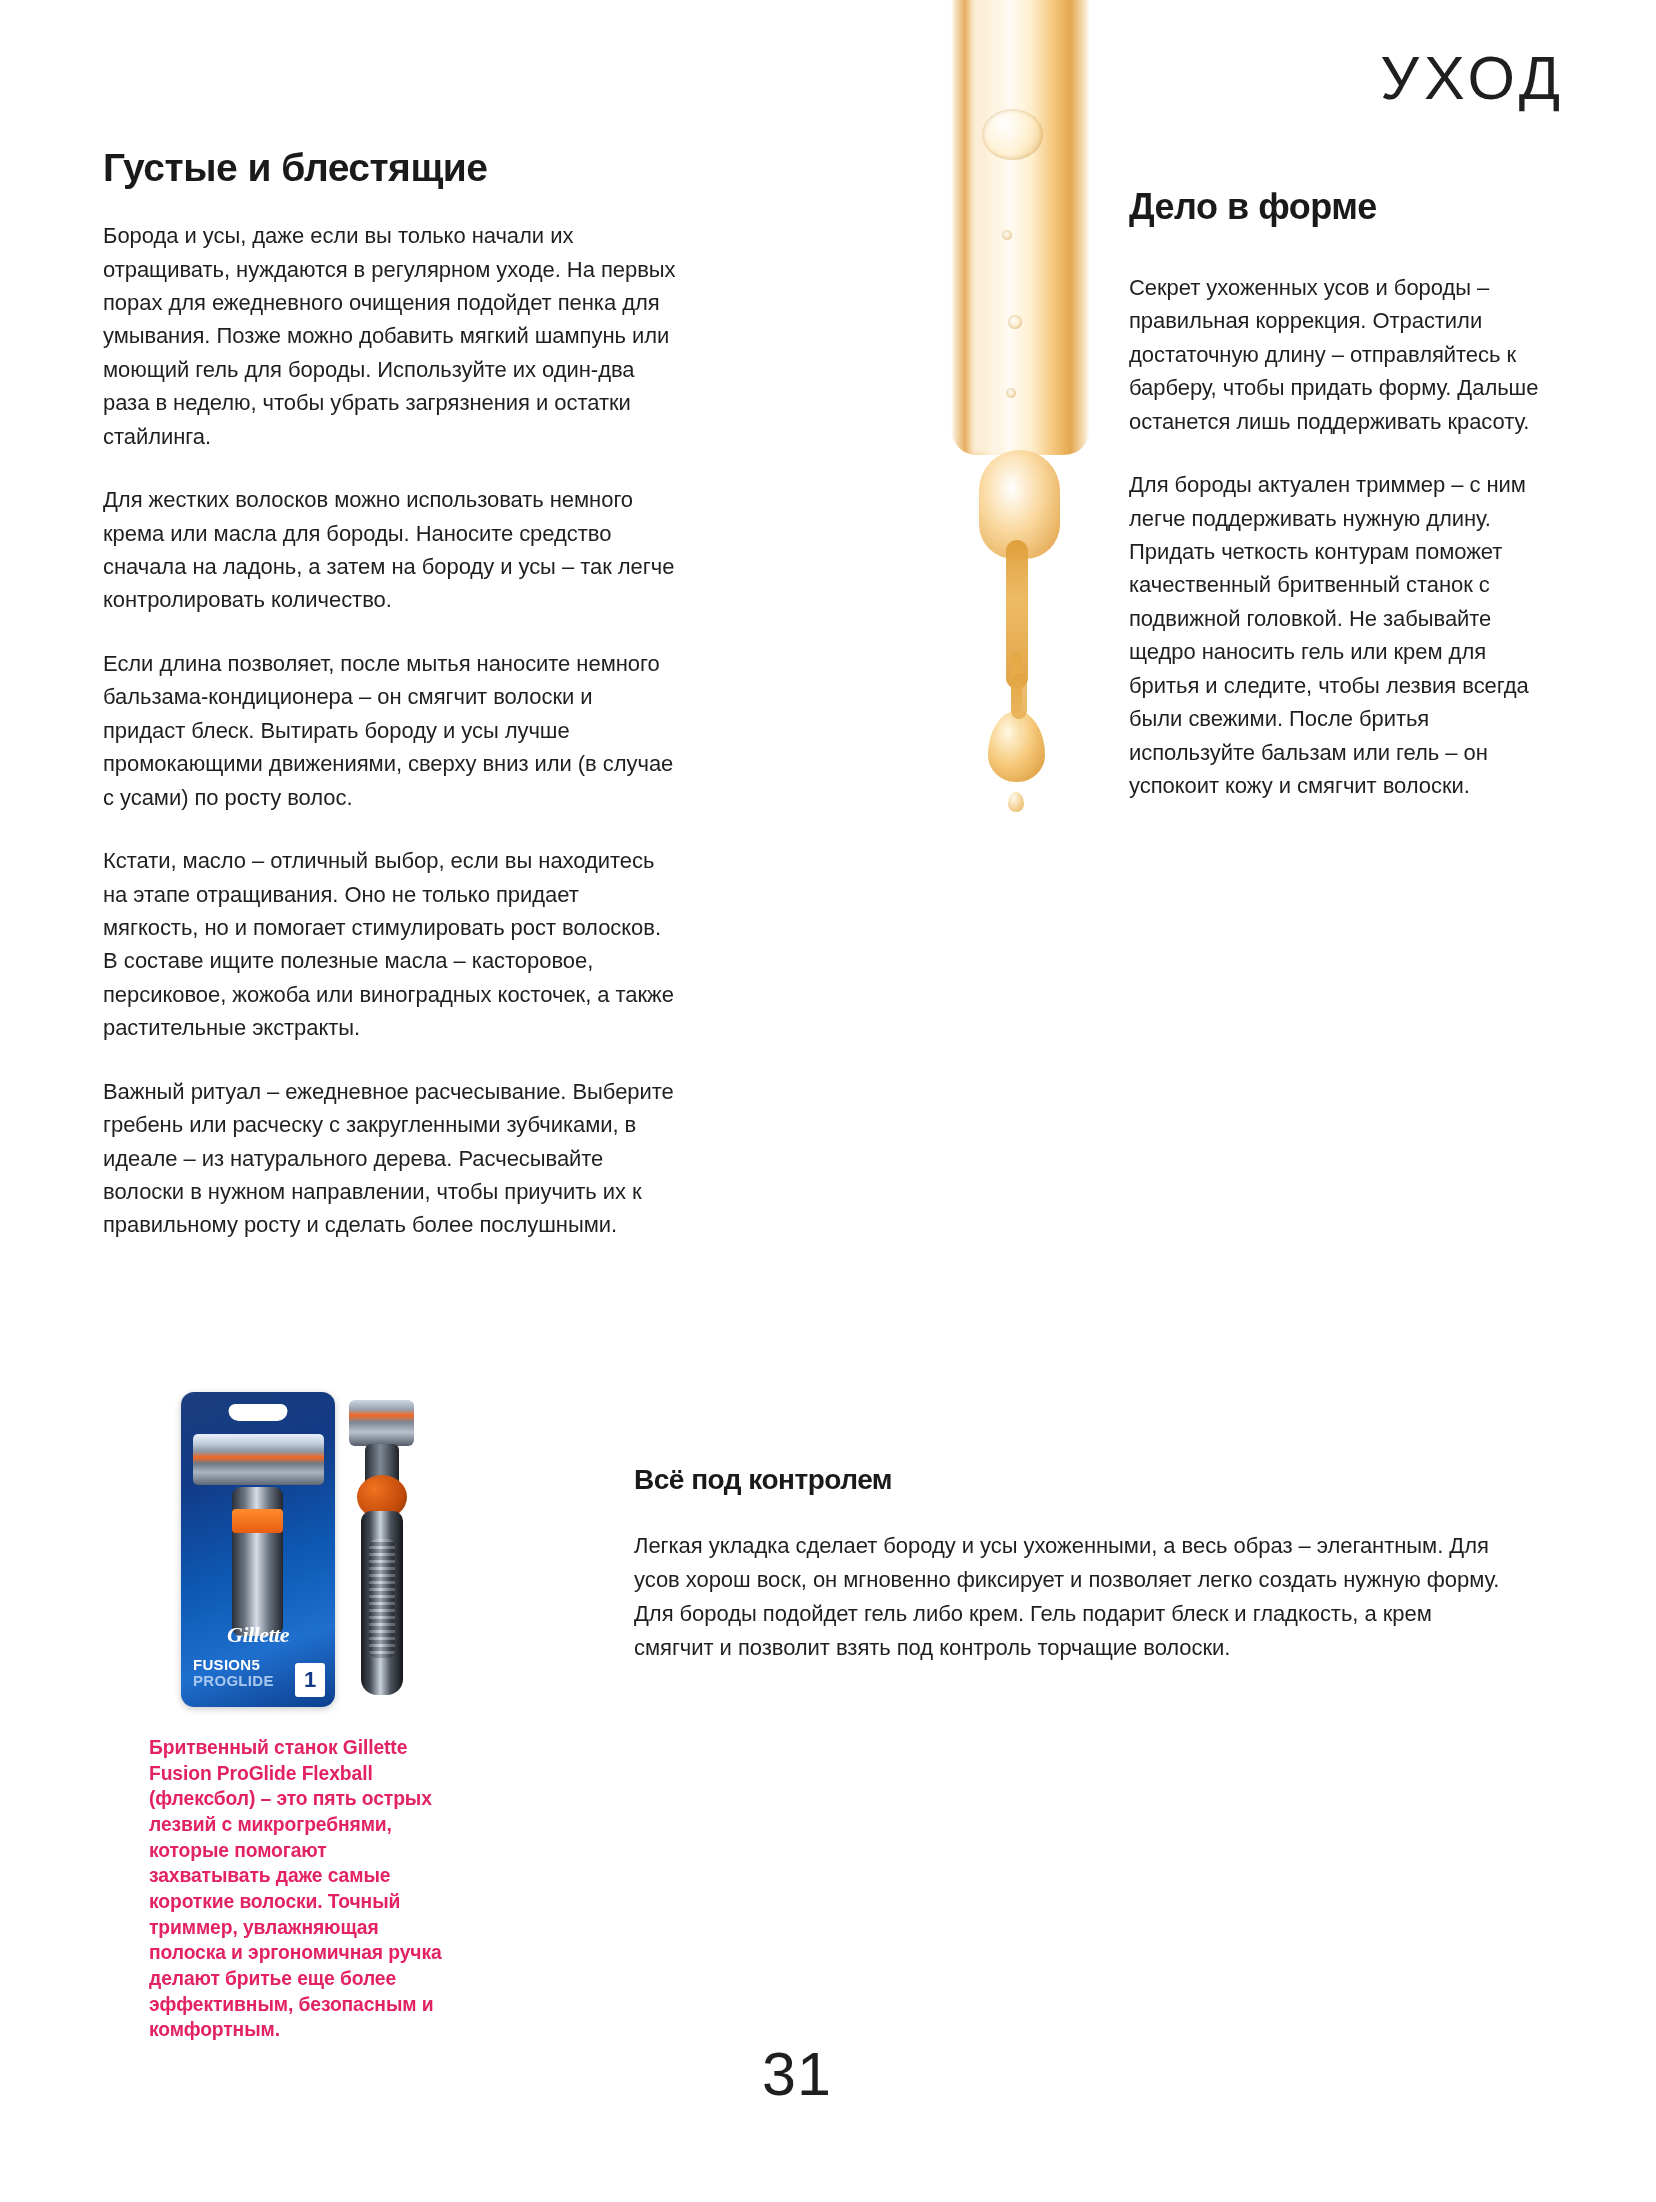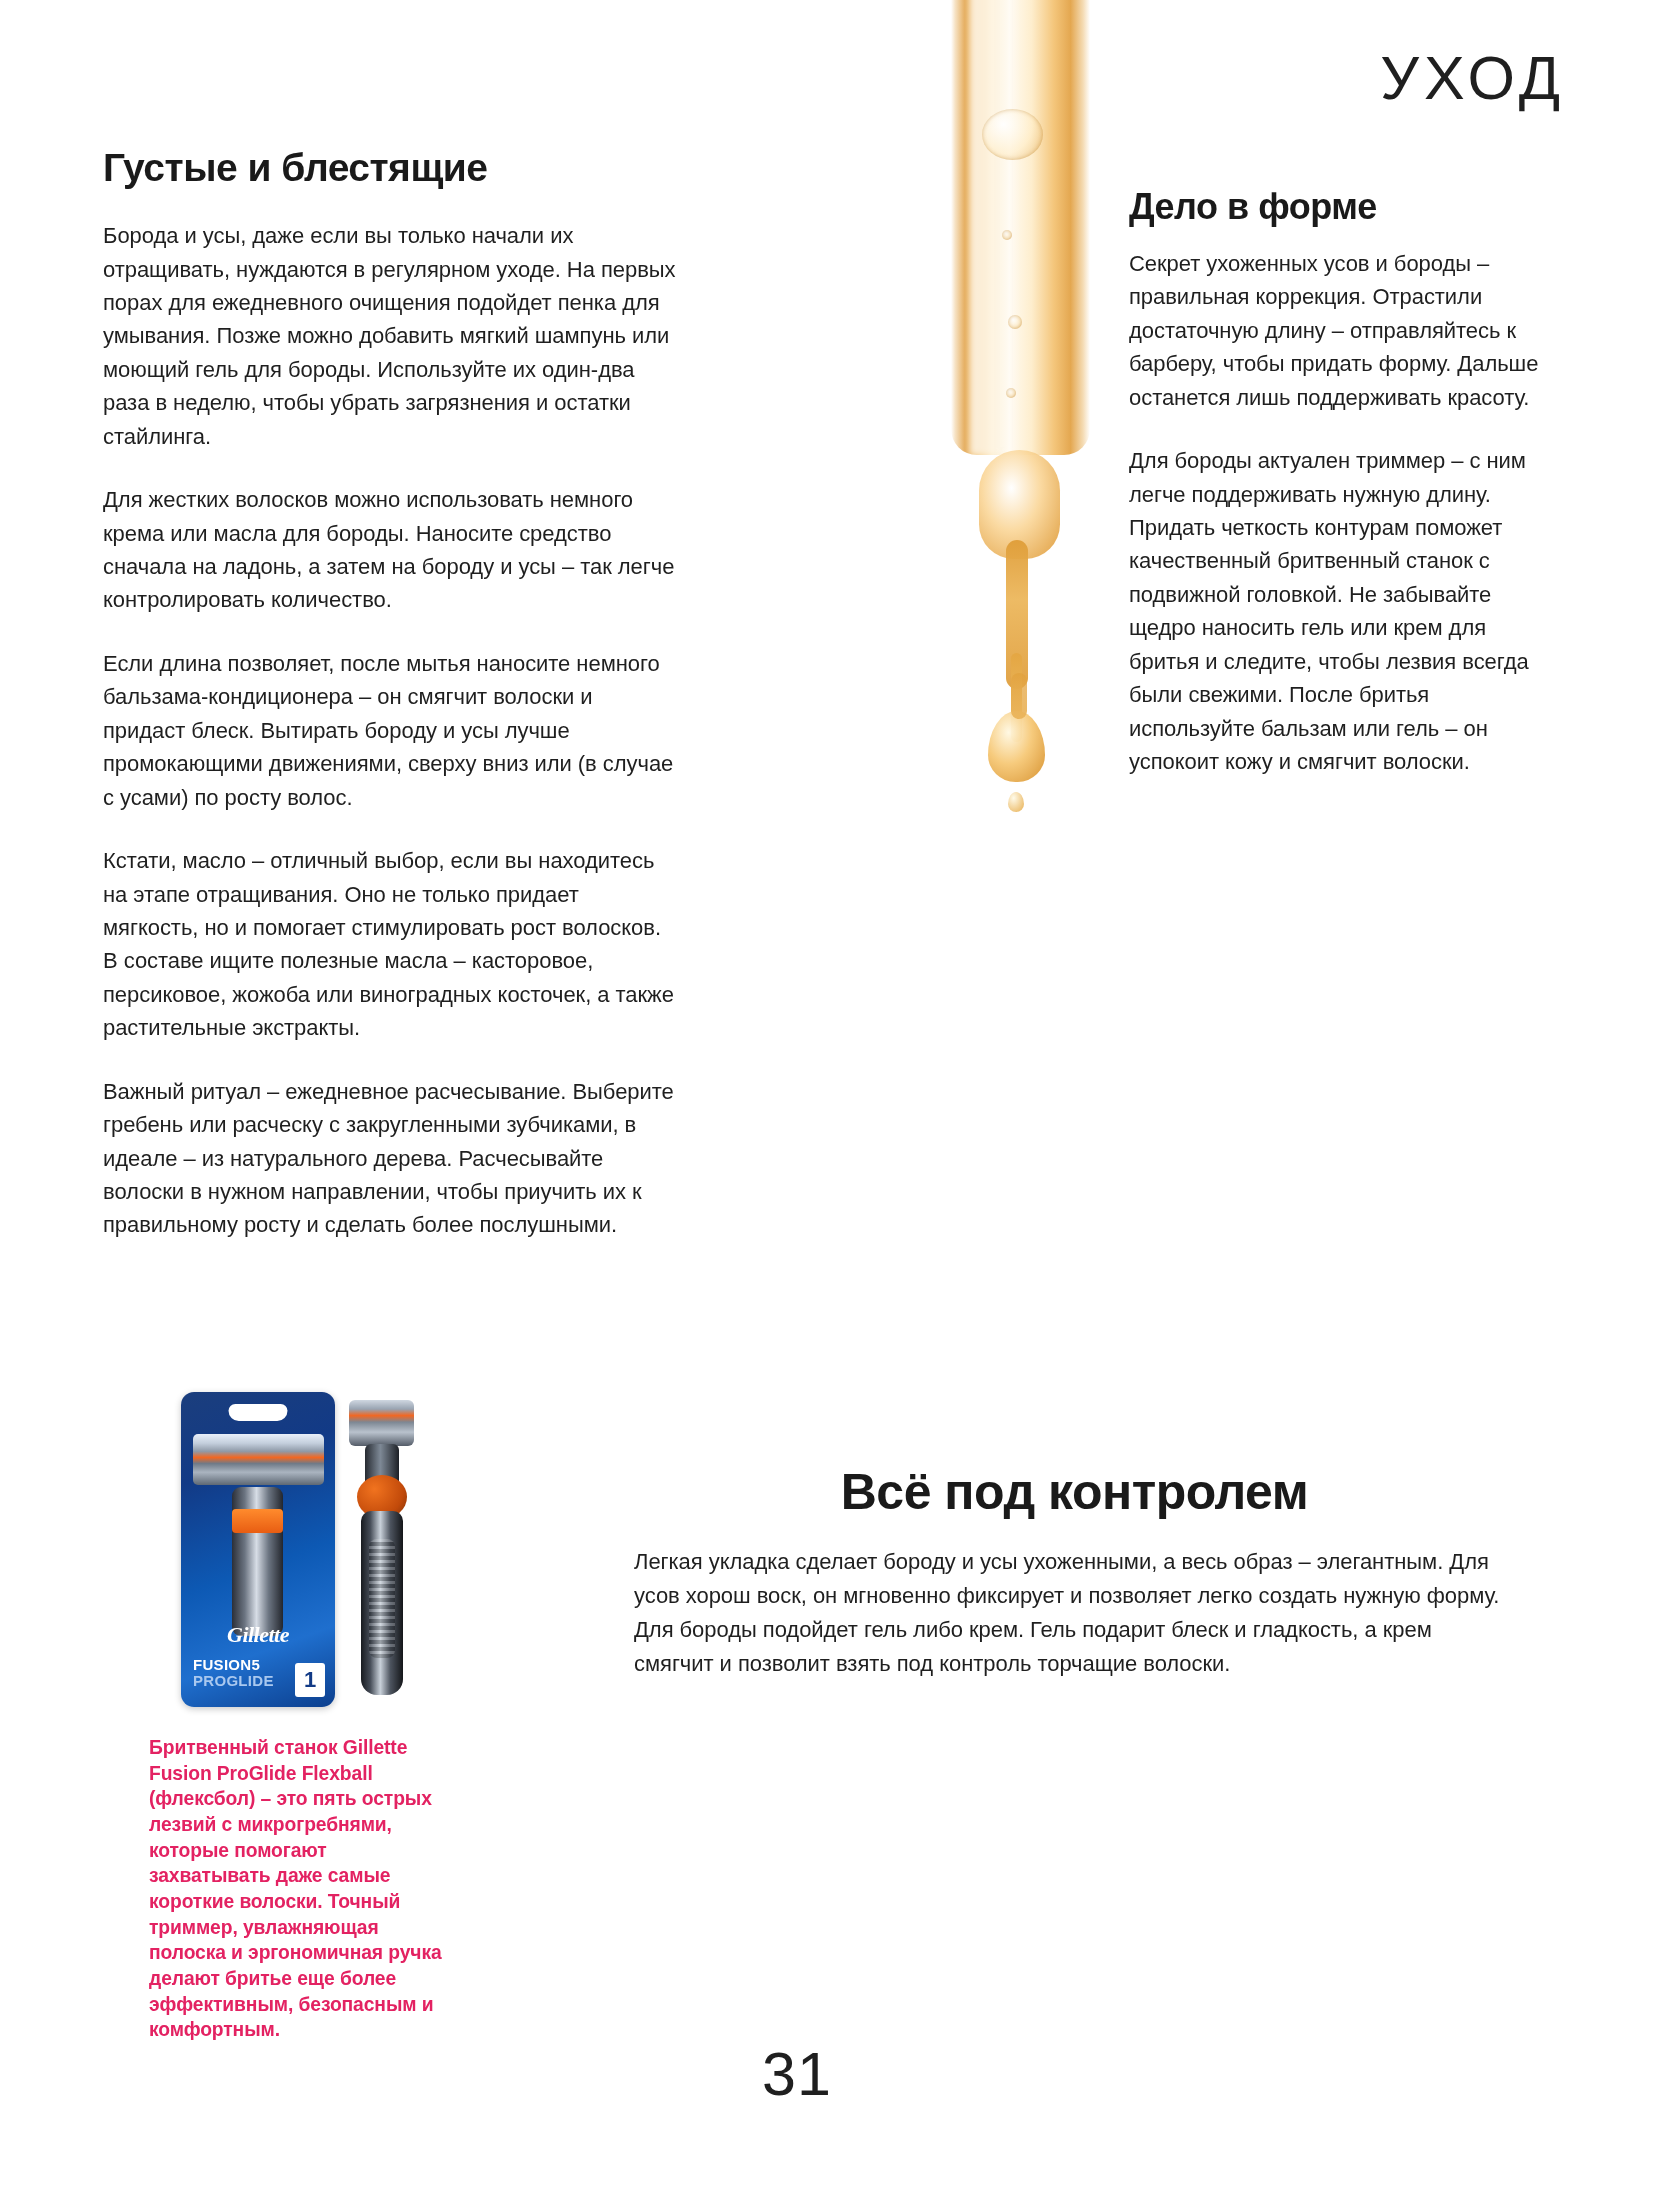--- a/index.html
+++ b/index.html
@@ -142,21 +142,21 @@
   h2.section-head {
     font-size: 39px;
     font-weight: 700;
     letter-spacing: -0.5px;
     color: #1a1a1a;
     margin-bottom: 30px;
     line-height: 1.08;
   }
   h2.section-head.small {
     font-size: 36px;
-    margin-bottom: 20px;
+    margin-bottom: 44px;
   }
 
   p.body {
     font-size: 22px;
     line-height: 1.52;
     color: #1f1f1f;
     margin-bottom: 30px;
     letter-spacing: -0.05px;
   }
   p.body:last-child { margin-bottom: 0; }
@@ -303,23 +303,22 @@
   }
 
   
   .bottom-section {
     position: absolute;
     left: 634px;
     top: 1465px;
     width: 881px;
   }
   .bottom-section h2.section-head {
-    font-size: 50px;
-    margin-bottom: 26px;
-    text-align: center;
+    font-size: 28px;
+    margin-bottom: 34px;
   }
   .bottom-section p.body {
     font-size: 22px;
     line-height: 1.54;
     margin-bottom: 34px;
   }
 
   .page-number {
     position: absolute;
     left: 762px;

